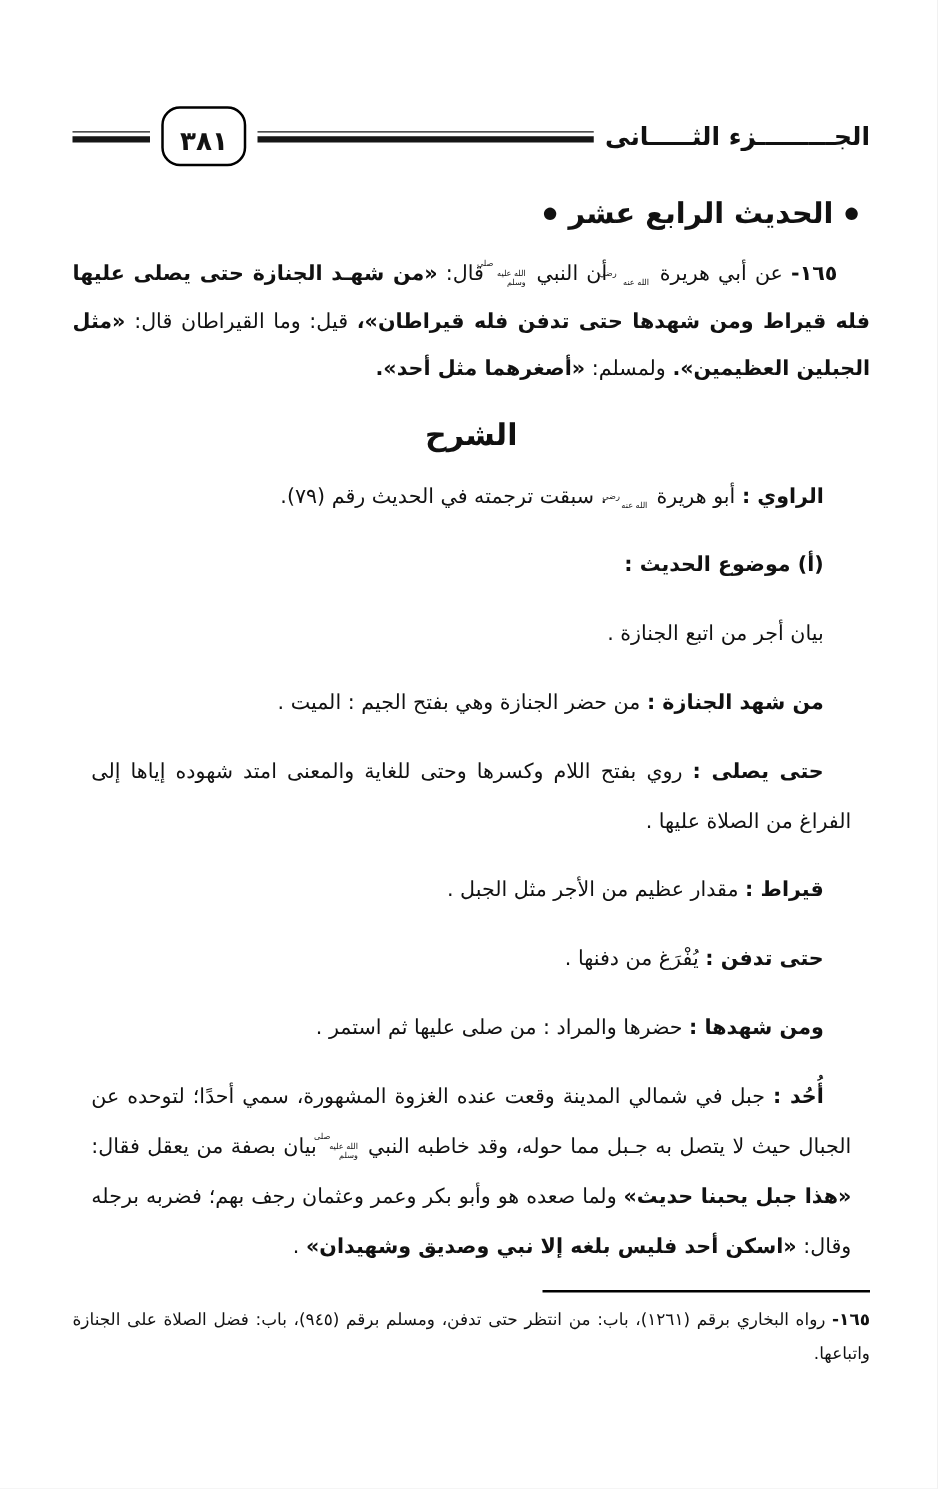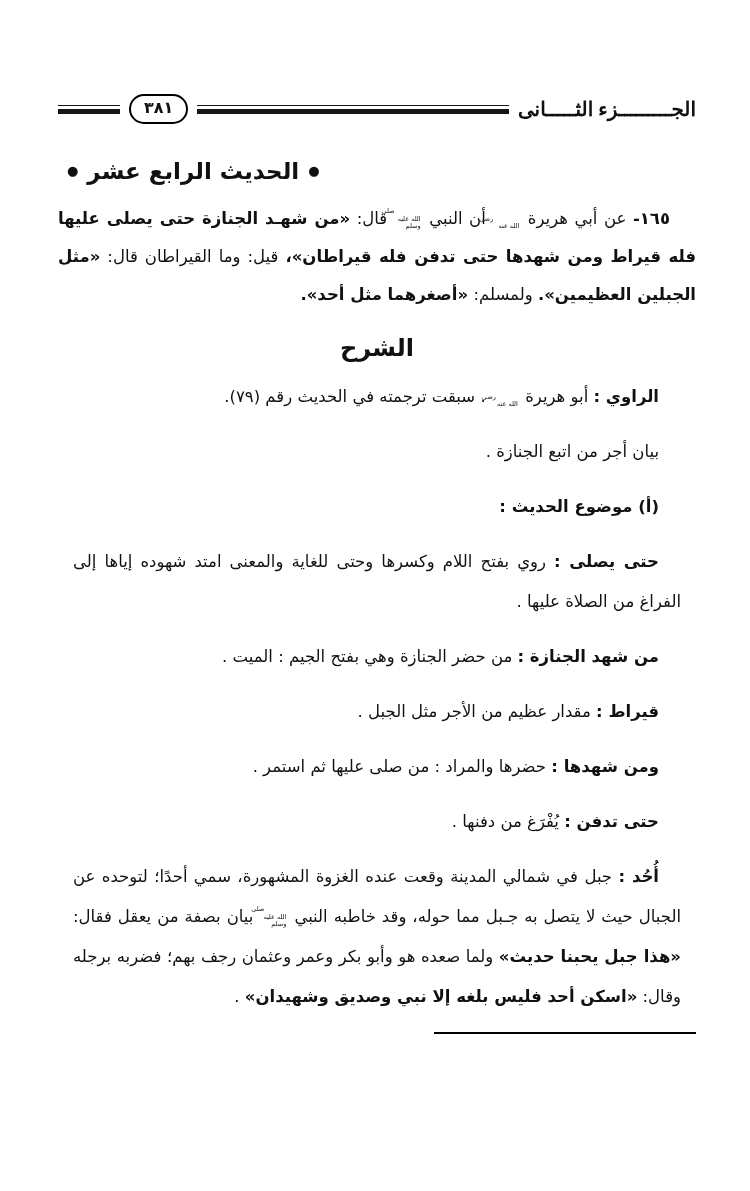--- a/index.html
+++ b/index.html
@@ -11,39 +11,39 @@
     direction:rtl;
     font-family:"DejaVu Sans", sans-serif;
     box-sizing:border-box;
     padding:88px 54px 0 58px;
     overflow:hidden;
     position:relative;
   }
 
   
   .hdr { display:flex; align-items:center; gap:9px; height:42px; }
-  .hdr-title { font-weight:bold; font-size:20px; white-space:nowrap; letter-spacing:0;font-family:Liberation Serif, serif; }
+  .hdr-title { font-weight:bold; font-size:20px; white-space:nowrap; letter-spacing:0; }
   .dblrule { position:relative; height:9px; }
   .dblrule::before {
     content:""; position:absolute; left:0; right:0; top:0;
     height:1.5px; background:#161616;
   }
   .dblrule::after {
     content:""; position:absolute; left:0; right:0; bottom:0;
     height:4.5px; background:#161616;
   }
   .hdr-rule-long { flex:1; }
   .hdr-rule-short { width:62px; }
   .pagenum {
     border:2.5px solid #000; border-radius:15px;
-    padding:2px 13px 4px; font-size:16px; font-weight:bold; line-height:1.2;
+    padding:14px 13px 4px; font-size:21px; font-weight:bold; line-height:1.2;
   }
 
   
-  .title-row { text-align:left; margin-top:28px; font-size:23px; font-weight:bold; }
+  .title-row { text-align:right; margin-top:28px; font-size:23px; font-weight:bold; }
   .title-row .bullet { font-size:13px; vertical-align:4px; margin:0 9px; font-weight:normal; }
 
   
   .hadith {
     margin:16px 0 0; font-size:16.5px; line-height:38px;
     text-align:justify; text-indent:26px; font-weight:500;
   }
   .b { font-weight:bold; }
   .sharh-head { text-align:center; font-size:24px; font-weight:bold; margin:20px 0 8px; }
   .para {
@@ -98,52 +98,56 @@
 
   <div class="sharh-head">الشرح</div>
 
   <p class="para">
     <span class="b">الراوي :</span>
     <span>أبو هريرة</span>
     <span class="hon">رضي الله عنه</span>
     <span>. سبقت ترجمته في الحديث رقم (٧٩).</span>
   </p>
 
+  <p class="para b">(أ) موضوع الحديث :</p>
   <p class="para">بيان أجر من اتبع الجنازة .</p>
-  <p class="para b">(أ) موضوع الحديث :</p>
 
+  <p class="para">
+    <span class="b">من شهد الجنازة :</span>
+    <span>من حضر الجنازة وهي بفتح الجيم : الميت .</span>
+  </p>
   <p class="para">
     <span class="b">حتى يصلى :</span>
     <span>روي بفتح اللام وكسرها وحتى للغاية والمعنى امتد شهوده إياها إلى الفراغ من الصلاة عليها .</span>
-  </p>
-  <p class="para">
-    <span class="b">من شهد الجنازة :</span>
-    <span>من حضر الجنازة وهي بفتح الجيم : الميت .</span>
   </p>
   <p class="para">
     <span class="b">قيراط :</span>
     <span>مقدار عظيم من الأجر مثل الجبل .</span>
   </p>
   <p class="para">
+    <span class="b">حتى تدفن :</span>
+    <span>يُفْرَغ من دفنها .</span>
+  </p>
+  <p class="para">
     <span class="b">ومن شهدها :</span>
     <span>حضرها والمراد : من صلى عليها ثم استمر .</span>
-  </p>
-  <p class="para">
-    <span class="b">حتى تدفن :</span>
-    <span>يُفْرَغ من دفنها .</span>
   </p>
 
   <p class="para">
     <span class="b">أُحُد :</span>
     <span>جبل في شمالي المدينة وقعت عنده الغزوة المشهورة، سمي أحدًا؛ لتوحده عن الجبال حيث لا يتصل به جـبل مما حوله، وقد خاطبه النبي</span>
     <span class="hon">صلى الله عليه وسلم</span>
     <span>بيان بصفة من يعقل فقال:</span>
     <span class="b">«هذا جبل يحبنا حديث»</span>
     <span>ولما صعده هو وأبو بكر وعمر وعثمان رجف بهم؛ فضربه برجله وقال:</span>
     <span class="b">«اسكن أحد فليس بلغه إلا نبي وصديق وشهيدان»</span>
     <span>.</span>
   </p>
 
   <div class="fn-sep"></div>
   <div class="footnote">
+    <p>
+      <span class="b">١٦٥-</span>
+      <span>رواه البخاري برقم (١٢٦١)، باب: من انتظر حتى تدفن، ومسلم برقم (٩٤٥)، باب: فضل الصلاة على الجنازة واتباعها.</span>
+    </p>
   </div>
 
 </div>
 
 </body></html>

